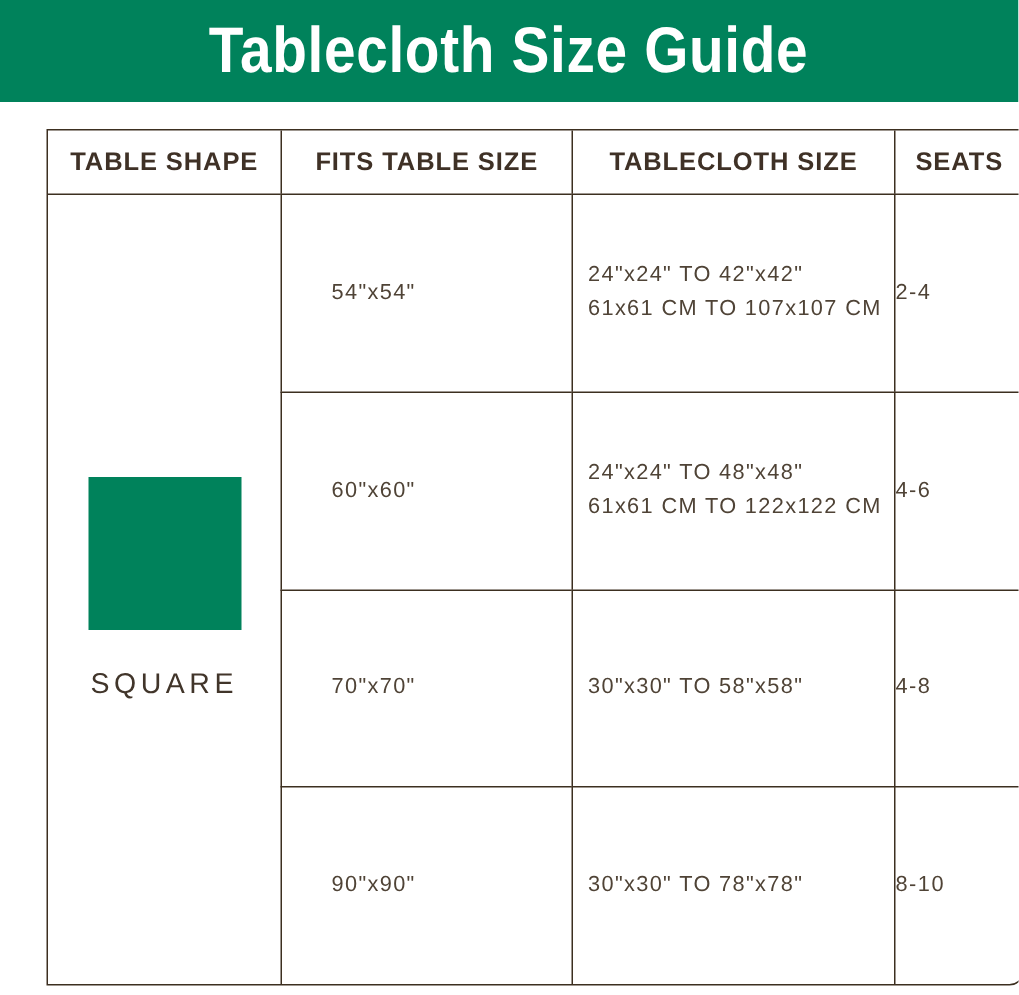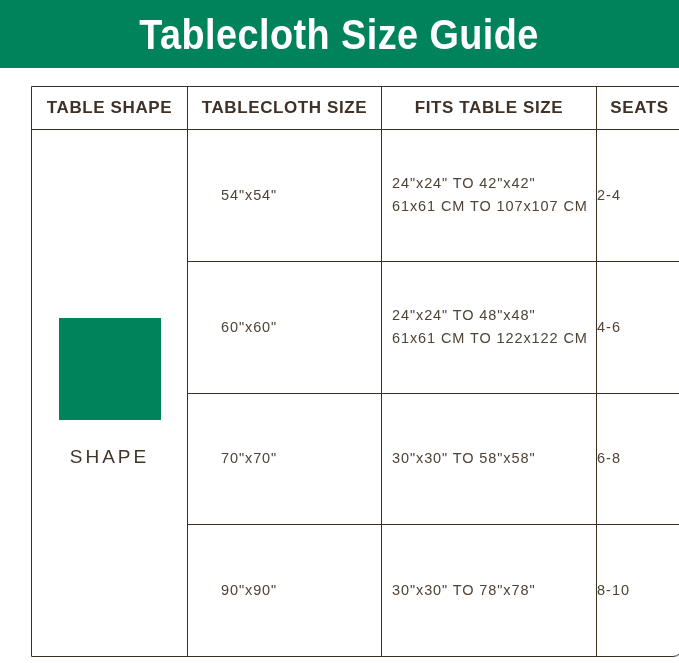--- a/index.html
+++ b/index.html
@@ -109,27 +109,27 @@
 
 <div class="page">
 
   <div class="banner">
     <div class="banner-title">Tablecloth Size Guide</div>
   </div>
 
   <div class="size-table">
 
     <div class="cell th">TABLE SHAPE</div>
+    <div class="cell th bl">FITS TABLE SIZE</div>
     <div class="cell th bl">TABLECLOTH SIZE</div>
-    <div class="cell th bl">FITS TABLE SIZE</div>
     <div class="cell th bl">SEATS</div>
 
     <div class="cell shape-cell bt">
       <div class="square-swatch"></div>
-      <div class="shape-label">SHAPE</div>
+      <div class="shape-label">SQUARE</div>
     </div>
 
     <div class="cell data-cell col-tablecloth bl bt">
       <span>54"x54"</span>
     </div>
     <div class="cell data-cell col-fits bl bt">
       <span>24"x24" TO 42"x42"</span>
       <span>61x61 CM TO 107x107 CM</span>
     </div>
     <div class="cell data-cell col-seats bl bt">
@@ -147,21 +147,21 @@
       <span>4-6</span>
     </div>
 
     <div class="cell data-cell col-tablecloth bl bt">
       <span>70"x70"</span>
     </div>
     <div class="cell data-cell col-fits bl bt">
       <span>30"x30" TO 58"x58"</span>
     </div>
     <div class="cell data-cell col-seats bl bt">
-      <span>6-8</span>
+      <span>4-8</span>
     </div>
 
     <div class="cell data-cell col-tablecloth bl bt">
       <span>90"x90"</span>
     </div>
     <div class="cell data-cell col-fits bl bt">
       <span>30"x30" TO 78"x78"</span>
     </div>
     <div class="cell data-cell col-seats bl bt">
       <span>8-10</span>

